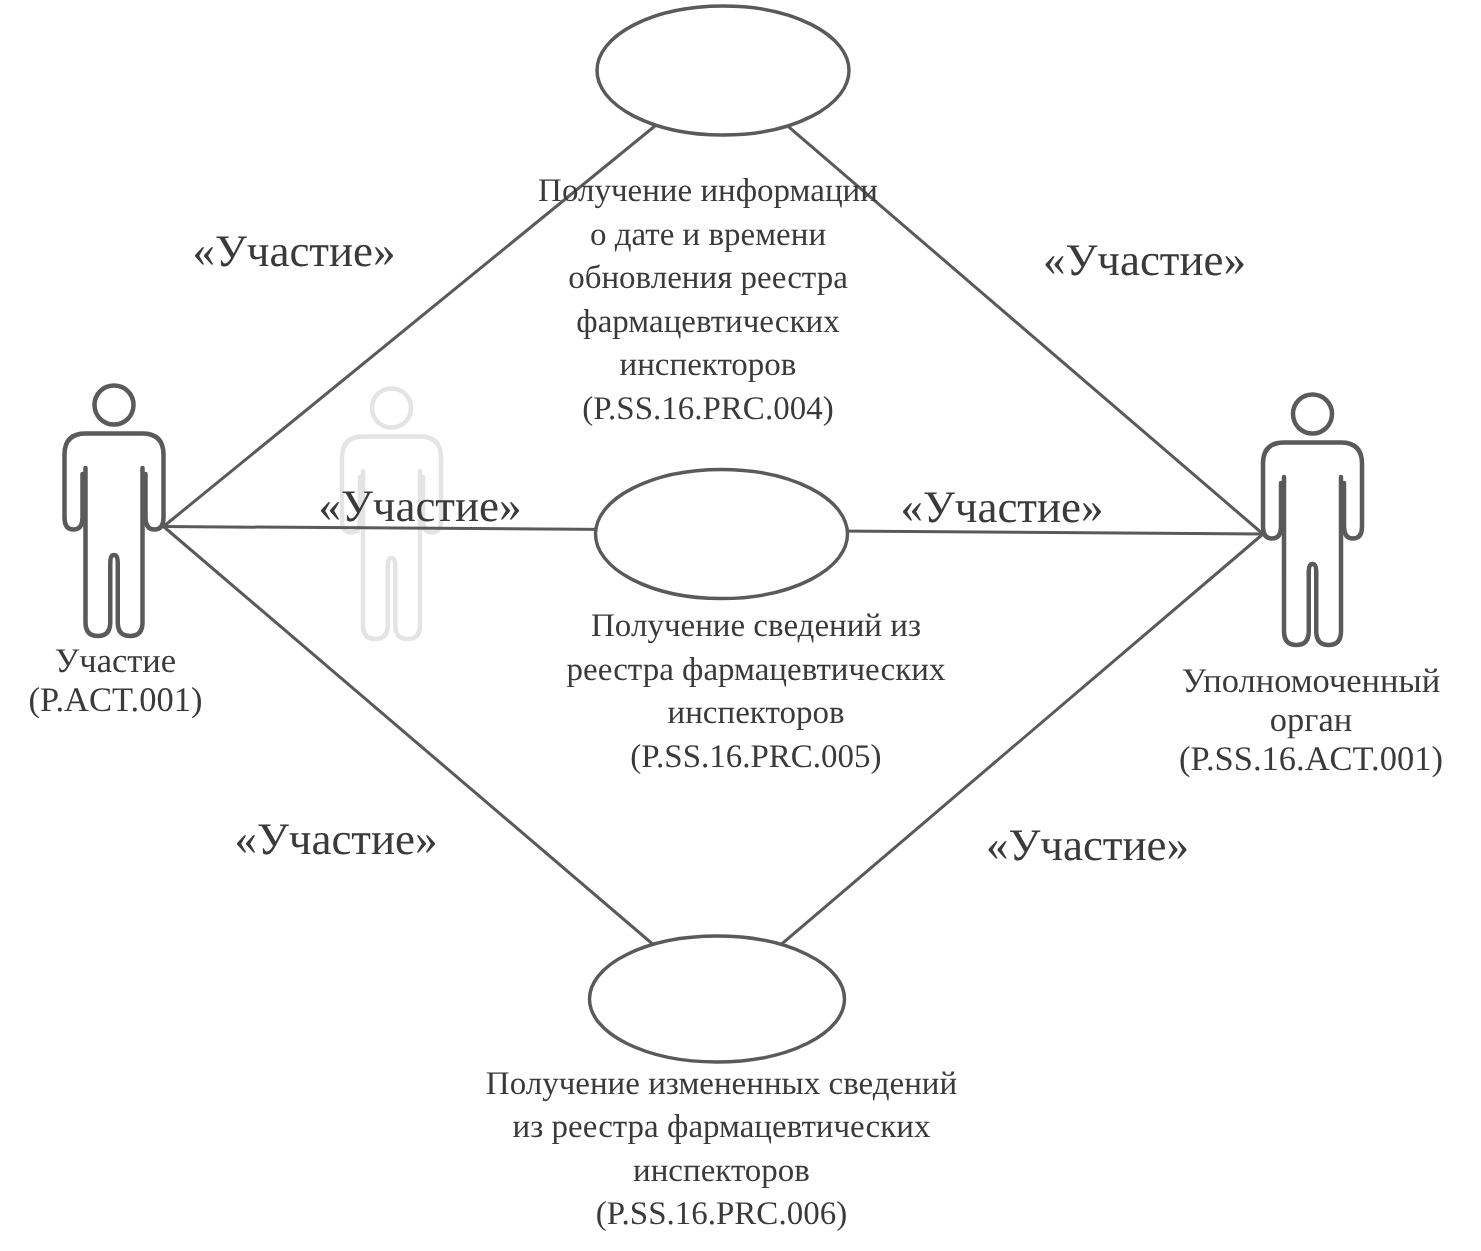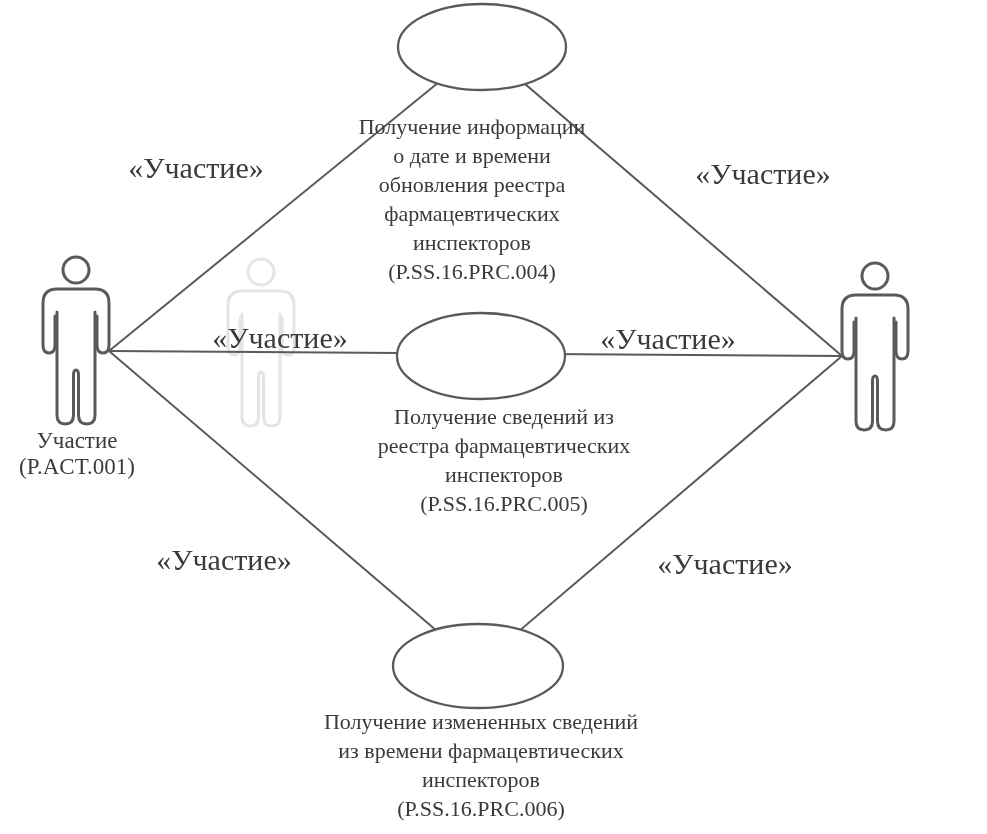--- a/index.html
+++ b/index.html
@@ -81,27 +81,30 @@
 фармацевтических
 инспекторов
 (P.SS.16.PRC.004)</div>
 
   <div id="uc-mid-label" class="lbl uc-lbl">Получение сведений из
 реестра фармацевтических
 инспекторов
 (P.SS.16.PRC.005)</div>
 
   <div id="uc-bottom-label" class="lbl uc-lbl">Получение измененных сведений
-из времени фармацевтических
+из реестра фармацевтических
 инспекторов
 (P.SS.16.PRC.006)</div>
 
   <div id="actor-left-label" class="lbl actor-lbl">Участие
 (P.ACT.001)</div>
 
+  <div id="actor-right-label" class="lbl actor-lbl">Уполномоченный
+орган
+(P.SS.16.ACT.001)</div>
 
   <div id="part-tl" class="lbl part-lbl">«Участие»</div>
 
   <div id="part-tr" class="lbl part-lbl">«Участие»</div>
 
   <div id="part-ml" class="lbl part-lbl">«Участие»</div>
 
   <div id="part-mr" class="lbl part-lbl">«Участие»</div>
 
   <div id="part-bl" class="lbl part-lbl">«Участие»</div>

